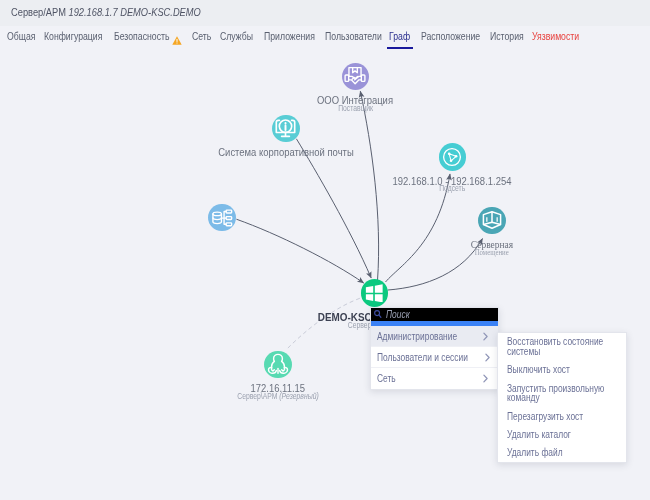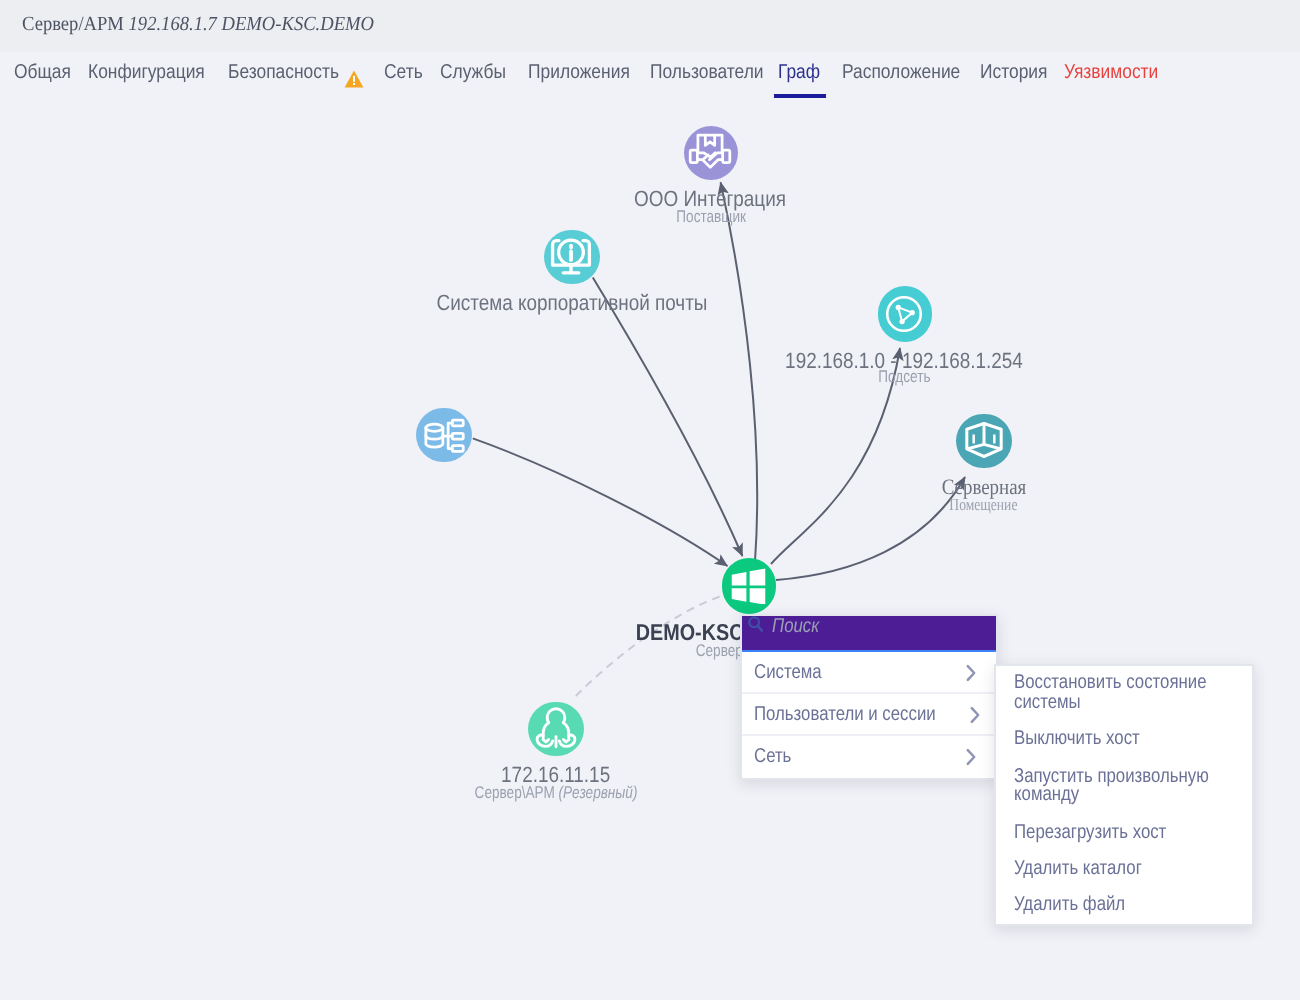--- a/index.html
+++ b/index.html
@@ -4,21 +4,21 @@
 <title>Graph</title>
 <style>
   html,body{margin:0;padding:0;}
   body{width:650px;height:500px;overflow:hidden;background:#f1f2f7;
        font-family:"Liberation Sans","DejaVu Sans",sans-serif;
        -webkit-font-smoothing:antialiased;}
   #app{position:relative;width:650px;height:500px;}
 
   
   .titlebar{position:absolute;left:0;top:0;width:650px;height:26px;
-            background:#eceef2;font-family:Liberation Serif, serif;}
+            background:#eceef2;}
   .title-text{position:absolute;left:10.5px;top:7px;font-size:10px;color:#4e5364;
               white-space:nowrap;transform:scaleX(0.93);transform-origin:left top;}
   .title-text .ital{font-style:italic;}
   .tabbar{position:absolute;left:0;top:26px;width:552px;height:23px;
           background:#f1f2f7;border-bottom:1px solid #e3e5ec;box-sizing:border-box;}
   .tab{position:absolute;top:5px;font-size:10px;color:#5a6070;white-space:nowrap;
        transform:scaleX(0.87);transform-origin:left center;}
   .tab.active{color:#2b2f8f;}
   .tab-underline{position:absolute;height:2px;background:#1a1a9c;top:47px;}
   .tab.vuln{color:#e8423f;}
@@ -34,22 +34,22 @@
   .nlabel .main{font-size:11px;color:#6c727f;line-height:11px;}
   .nlabel .main>span{display:inline-block;transform:scaleX(0.86);}
   .nlabel .main.bold{font-weight:bold;color:#3c4152;font-size:11.5px;}
   .nlabel .sub{font-size:8.5px;color:#9ba1af;line-height:9px;margin-top:-2.5px;}
   .nlabel .sub>span{display:inline-block;transform:scaleX(0.80);}
   .nlabel .sub i{font-style:italic;}
 
   
   .menu{position:absolute;background:#fff;border:1px solid #e3e5ec;
         box-shadow:0 2px 7px rgba(40,45,70,.13);}
-  .m-search{height:18.8px;display:flex;align-items:flex-start;padding:0 3.6px;
-            border-bottom:1px solid #3b82f6;background:#4c1d95;box-sizing:border-box;}
+  .m-search{height:18.8px;display:flex;align-items:center;padding:0 3.6px;
+            border-bottom:5px solid #3b82f6;background:#000000;box-sizing:border-box;}
   .m-search>span:first-child{display:flex;align-items:center;line-height:0;}
   .m-search .ph{font-size:10px;color:#9ba1b4;font-style:italic;margin-left:4.5px;
                 transform:scaleX(0.84);transform-origin:left center;}
   .m-item{height:20.9px;display:flex;align-items:center;justify-content:space-between;
           padding:0 10px 0 6.5px;font-size:10px;color:#6b7196;
           border-bottom:1px solid #eff0f5;box-sizing:border-box;}
   .m-item>span:first-child{transform:scaleX(0.84);transform-origin:left center;
                            display:inline-block;white-space:nowrap;}
   .m-item:last-child{border-bottom:none;}
   .m-item.hl{background:#e9ebf2;}
@@ -215,22 +215,22 @@
   <div class="menu" id="ctxmenu" style="left: 369.5px; top: 306.5px; width: 127px;">
       <div class="m-search">
         <span>
           <svg width="7.5" height="8" viewBox="0 0 7.5 8">
             <circle cx="3.1" cy="3.1" r="2.45" fill="none" stroke="#3f4fa5" stroke-width="1.15"></circle>
             <line x1="4.9" y1="4.9" x2="6.9" y2="7.3" stroke="#3f4fa5" stroke-width="1.25" stroke-linecap="round"></line>
           </svg>
         </span>
         <span class="ph">Поиск</span>
       </div>
-      <div class="m-item">
-        <span>Система</span>
+      <div class="m-item hl">
+        <span>Администрирование</span>
         <span class="chev">
           <svg width="5" height="9" viewBox="0 0 5 9" fill="none" stroke="#8f95b7" stroke-width="1.25" stroke-linecap="round" stroke-linejoin="round">
             <path d="M0.9 1.1 L4.1 4.5 L0.9 7.9"></path>
           </svg>
         </span>
       </div>
       <div class="m-item">
         <span>Пользователи и сессии</span>
         <span class="chev">
           <svg width="5" height="9" viewBox="0 0 5 9" fill="none" stroke="#8f95b7" stroke-width="1.25" stroke-linecap="round" stroke-linejoin="round">

